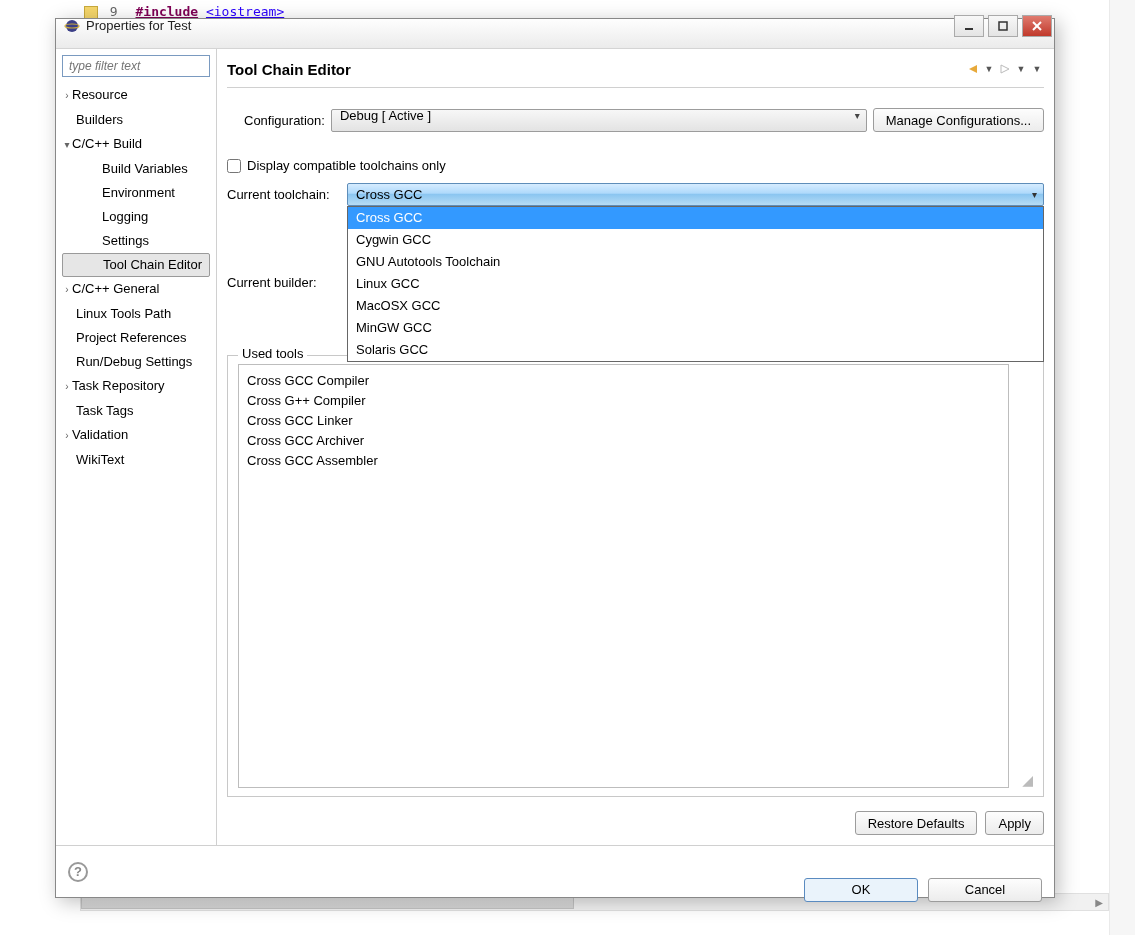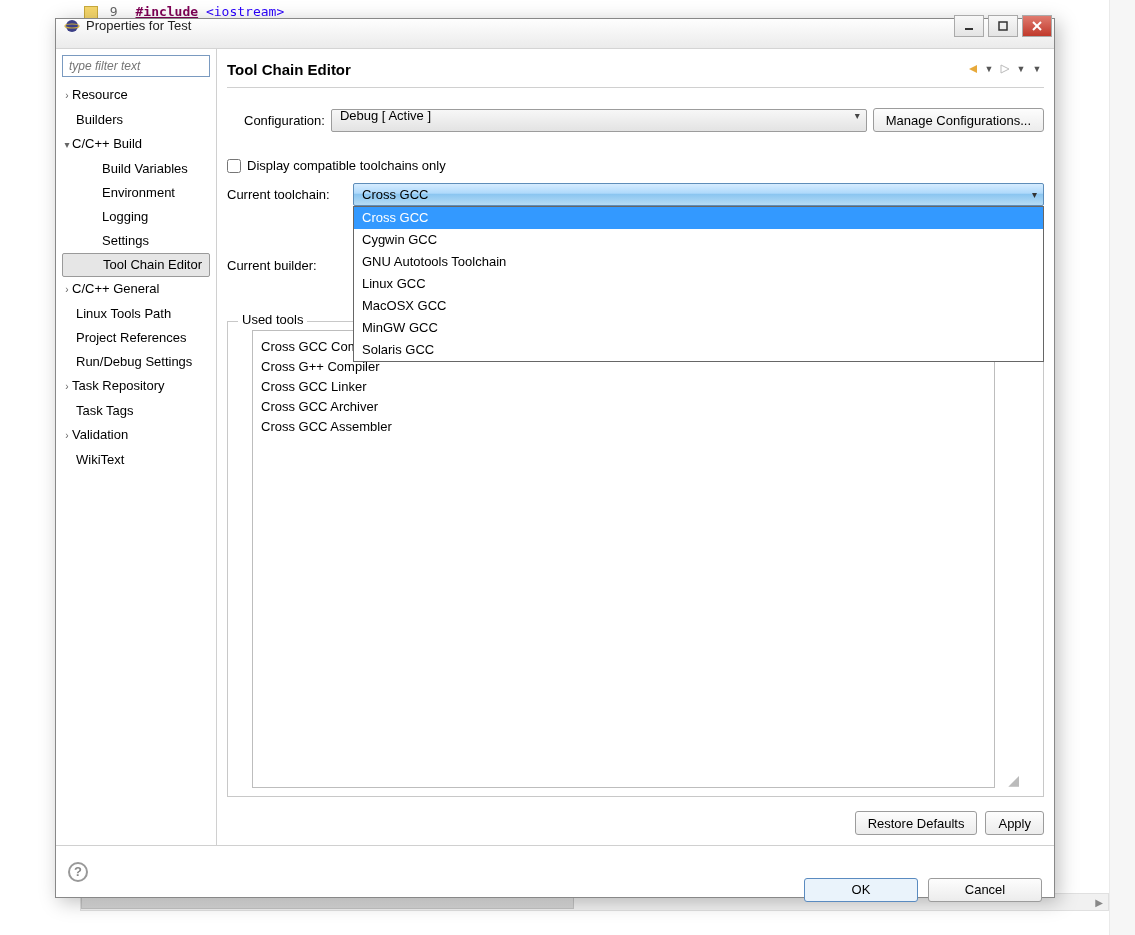--- a/index.html
+++ b/index.html
@@ -23,21 +23,21 @@
     .bg-code .ln-icon {
       display: inline-block;
       width: 14px; height: 14px;
       background: #f5d66b;
       border: 1px solid #c8a93c;
       margin-right: 4px;
       vertical-align: middle;
     }
     .bg-code .ln-num { color: #666; margin-right: 10px; }
     .bg-code .inc { color: #7f0055; font-weight: bold; text-decoration: underline; }
-    .bg-code .hdr { color: #2a00ff; }
+    .bg-code .hdr { color: #2a00ff; text-decoration: underline; }
 
     .dialog {
       position: absolute;
       top: 18px; left: 55px;
       width: 1000px; height: 880px;
       background: #fff;
       border: 1px solid #888;
       box-shadow: 4px 4px 18px rgba(0,0,0,0.25);
       display: flex;
       flex-direction: column;
@@ -186,22 +186,21 @@
       display: inline-flex; align-items: center; justify-content: center;
       cursor: pointer;
     }
     .btn.primary { border-color:#5a8bc0; background:#eaf3fb;}
     .chk-row { display: flex; align-items: center; gap: 6px; margin-bottom: 10px;}
     .chk-row input { width:14px; height:14px; border:1px solid #888;}
 
     .field-row {
       display: flex;
       align-items: center;
-      gap: 6px;
-      margin-bottom: 10px;
+      margin-bottom: 27px;
     }
     .field-row .field-label { width: 120px; }
 
     .toolchain-wrap { flex:1; position:relative; }
     .toolchain-combo {
       height: 23px;
       background: linear-gradient(#d6ecff,#aed9fb 45%,#88c4f0 46%,#b6dcf6);
       border: 1px solid #5e8db9;
       border-radius: 2px;
       padding: 0 20px 0 8px;
@@ -228,21 +227,21 @@
       line-height: 18px;
     }
     .dropdown-item.highlight {
       background: #3399ff;
       color: #fff;
     }
 
     .fieldset {
       border: 1px solid #c8c8c8;
       margin-top: 38px;
-      padding: 8px 24px;
+      padding: 8px 10px;
       flex: 1;
       position: relative;
       display: flex;
     }
     .fieldset-legend {
       position: absolute;
       top: -10px; left: 10px;
       background: #fff;
       padding: 0 4px;
       font-size: 13px;

